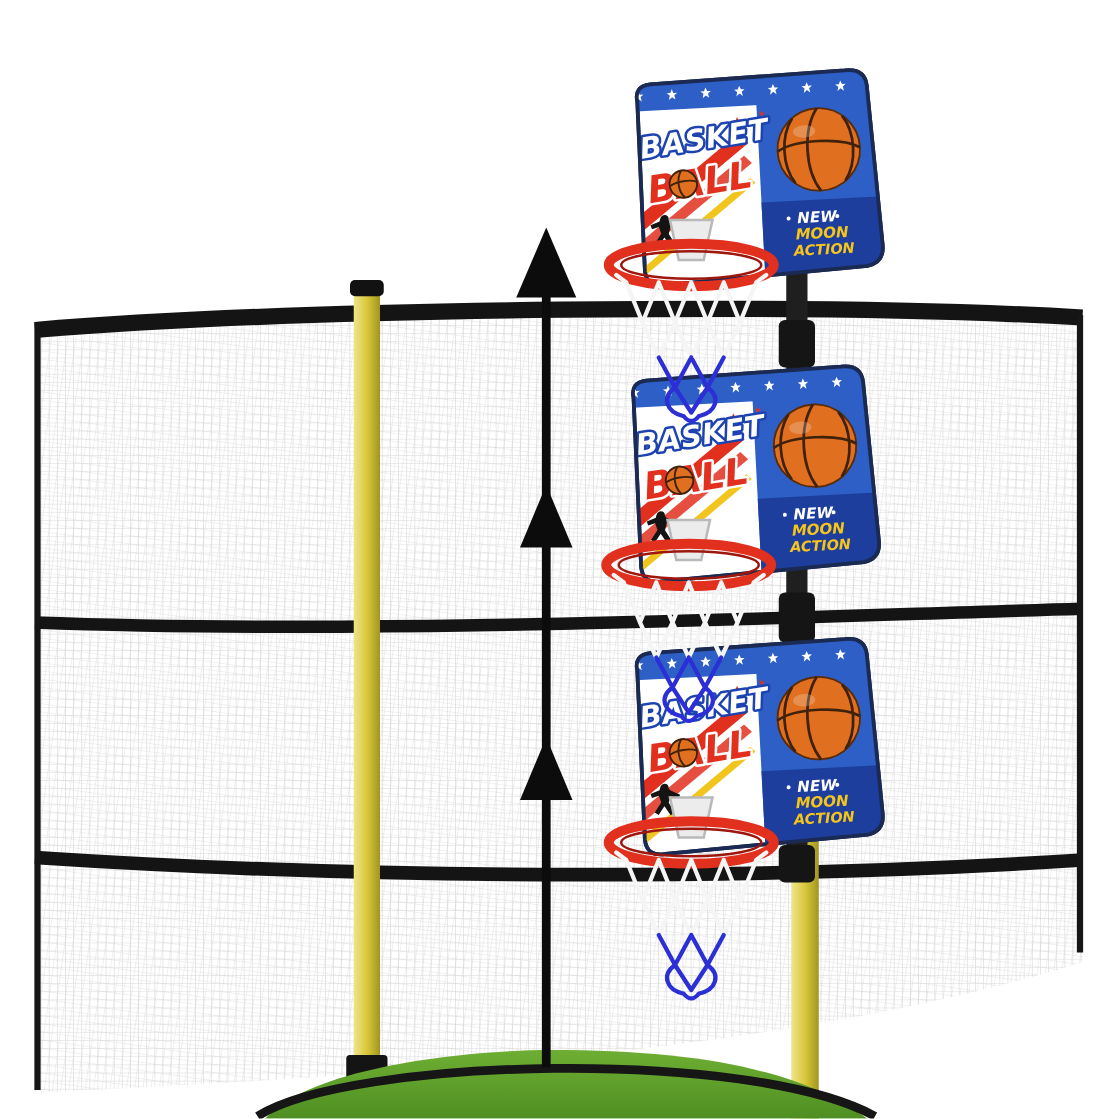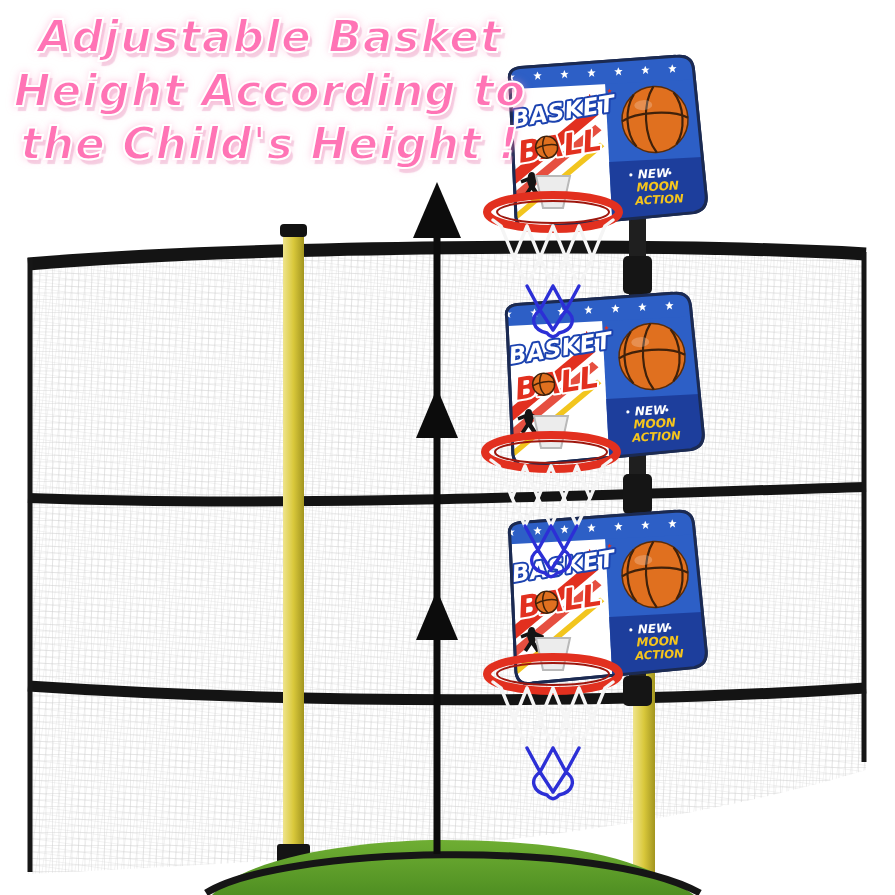--- a/index.html
+++ b/index.html
@@ -16,25 +16,20 @@
     -webkit-text-stroke:2px #ffffff;
     text-shadow:0 0 8px rgba(255,150,195,.6), 3px 5px 1px rgba(219,96,158,.28);
   }
   .headline span{display:block;}
 </style>
 </head>
 <body>
 
 <div class="stage">
 
-  <div class="headline">
-    <span>Adjustable Basket</span>
-    <span>Height According to</span>
-    <span>the Child's Height !</span>
-  </div>
 
   <svg class="scene" viewBox="0 0 895 895" xmlns="http://www.w3.org/2000/svg">
 
     <defs>
       <pattern id="mesh1" width="6.5" height="6.5" patternUnits="userSpaceOnUse">
         <path d="M6.5,0 H0 V6.5" fill="none" stroke="#d6d6d6" stroke-width="0.9"></path>
       </pattern>
       <pattern id="mesh2" width="6.5" height="6.5" patternUnits="userSpaceOnUse" patternTransform="rotate(8)">
         <path d="M6.5,0 H0 V6.5" fill="none" stroke="#c9c9c9" stroke-width="0.8"></path>
       </pattern>

